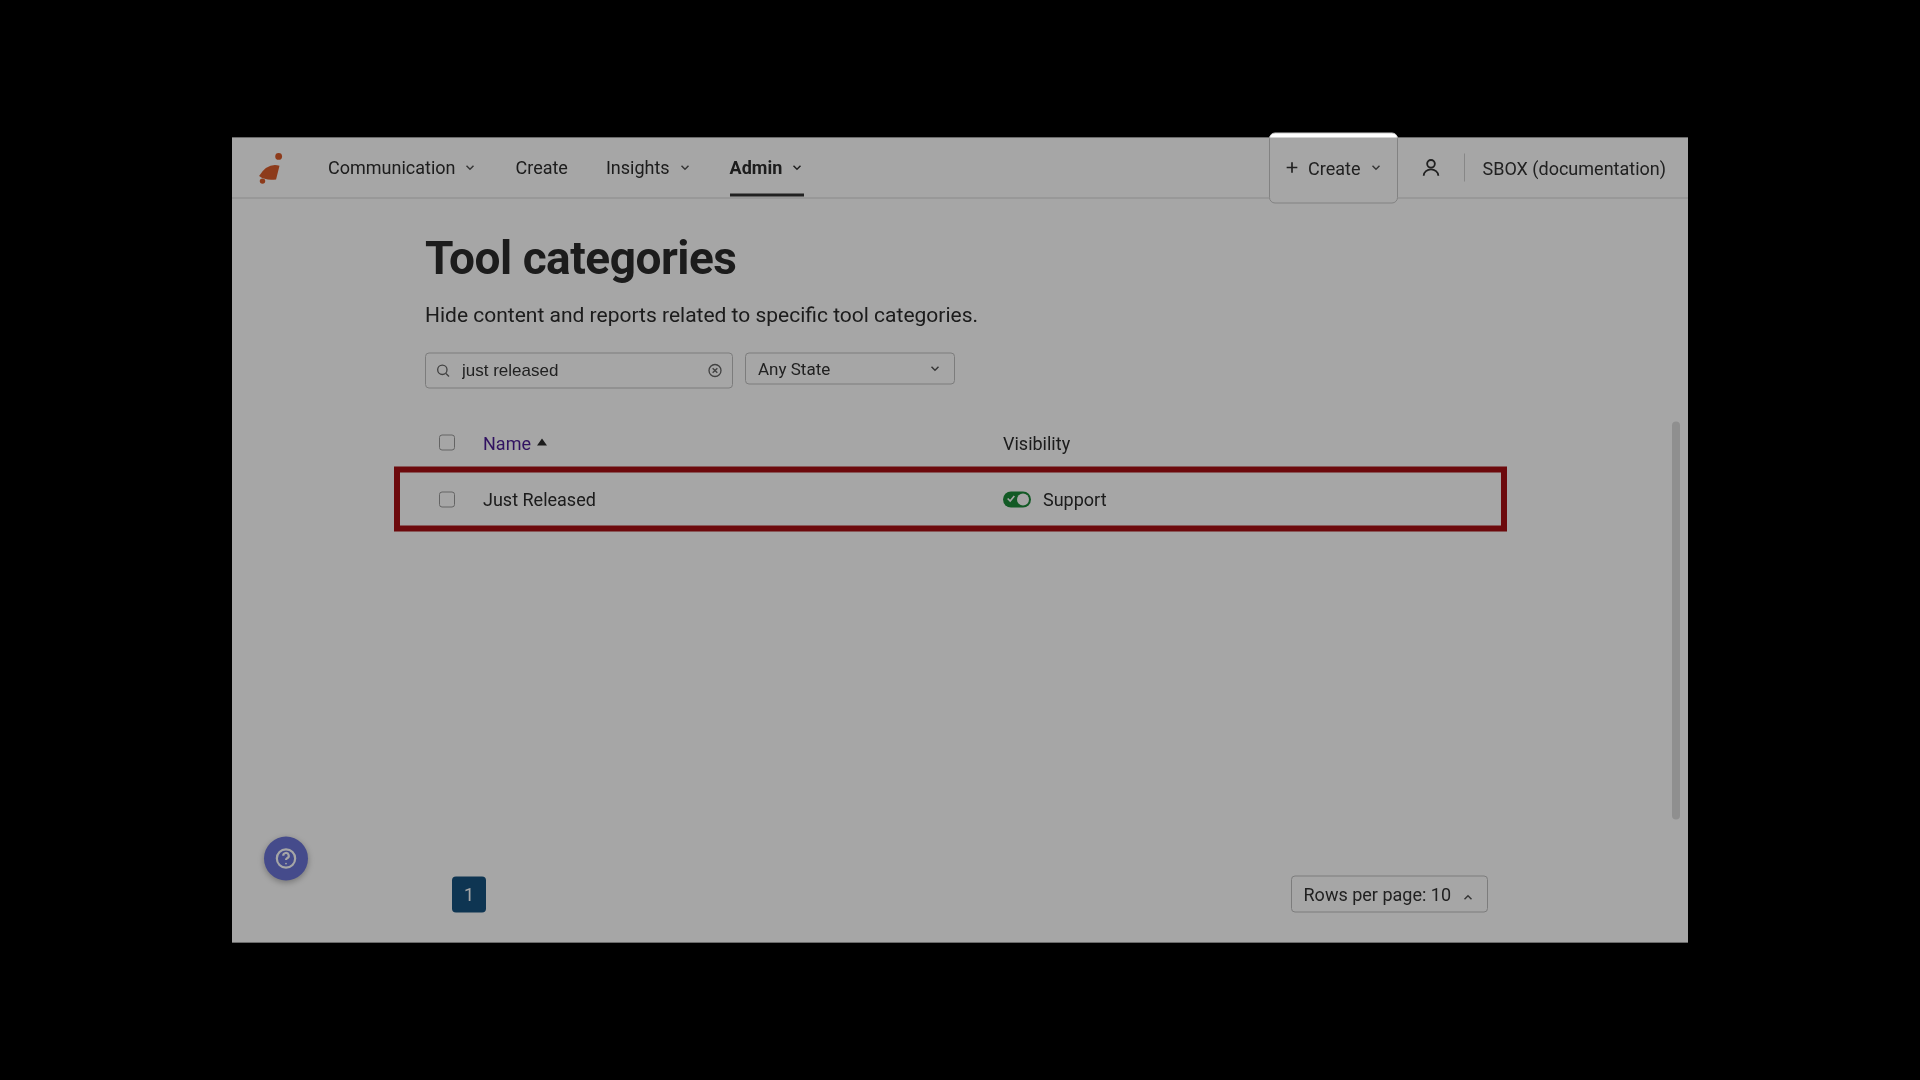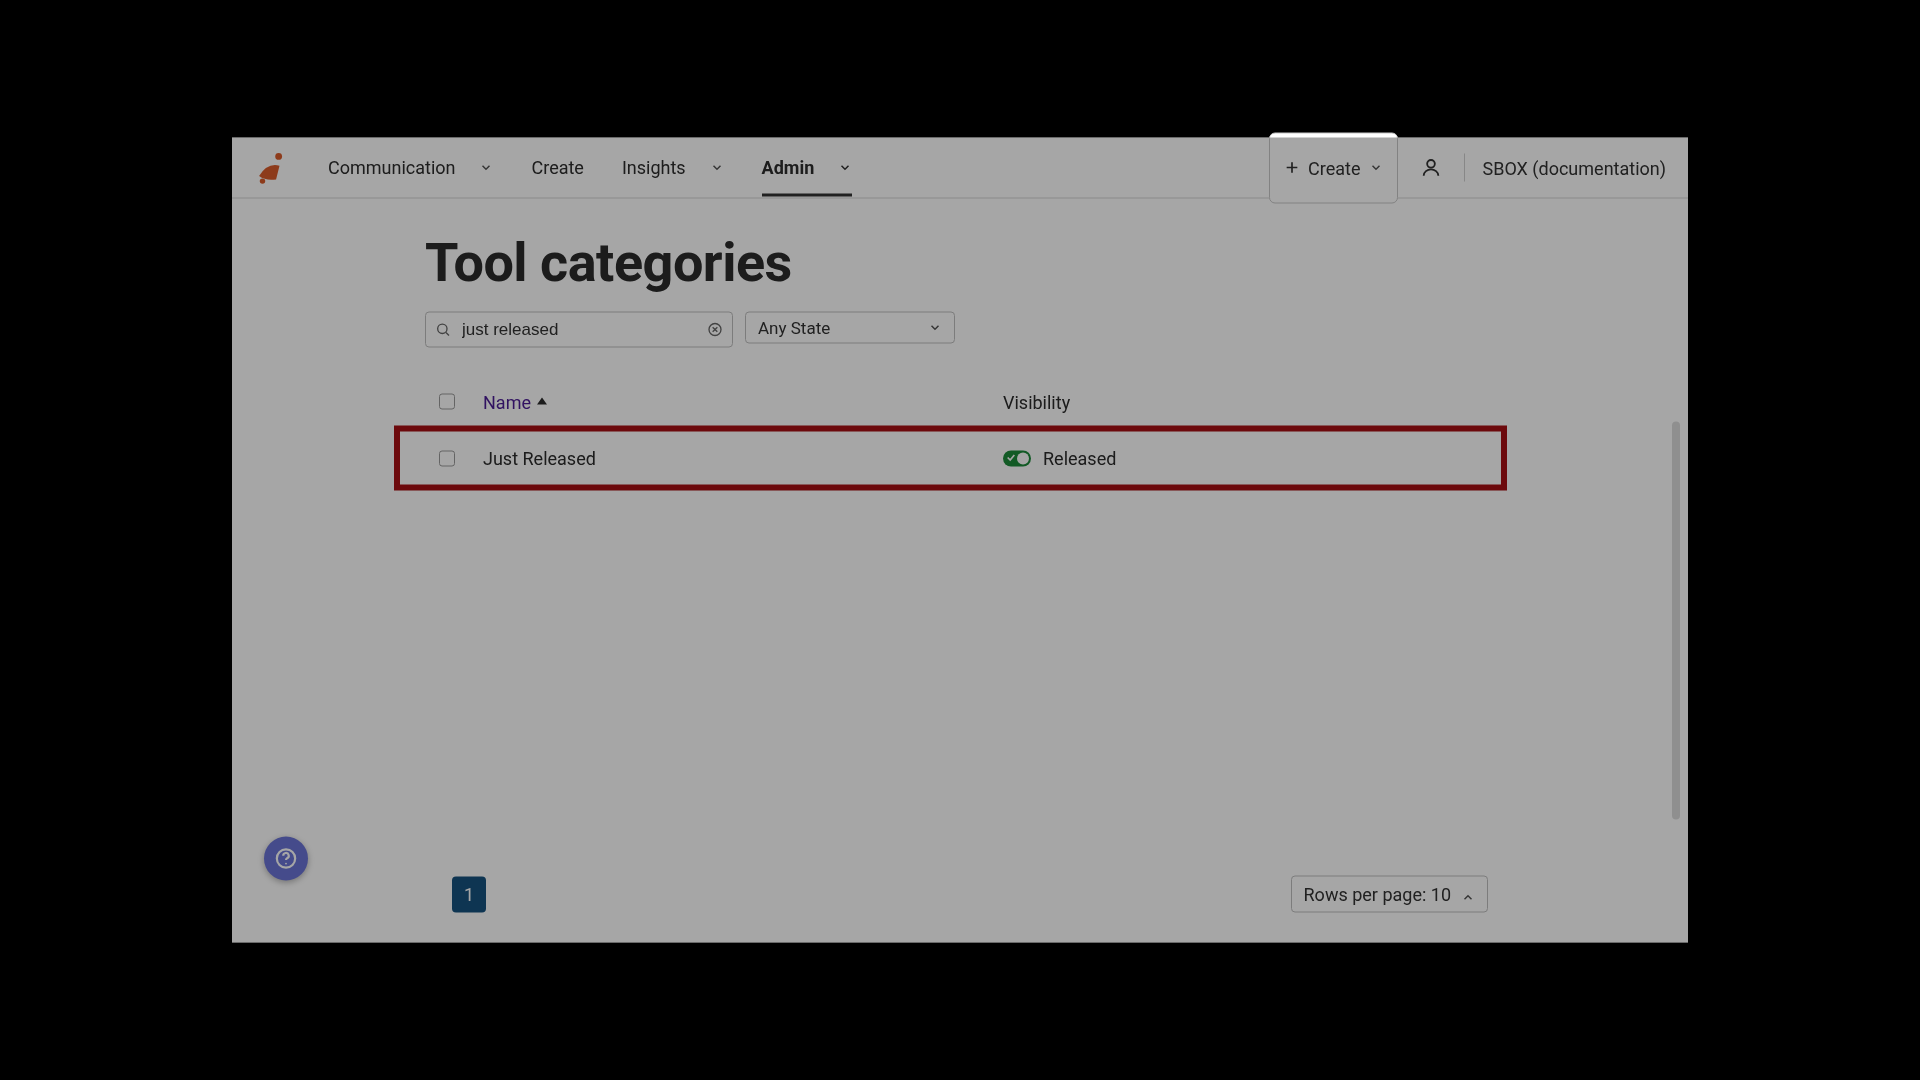--- a/index.html
+++ b/index.html
@@ -4,36 +4,36 @@
 <style>
   * { box-sizing: border-box; margin: 0; padding: 0; }
   html, body { width: 1920px; height: 1080px; font-family: -apple-system, BlinkMacSystemFont, "Segoe UI", Roboto, "Helvetica Neue", Arial, sans-serif; background:#000; }
   .stage { position:absolute; left:50%; top:50%; transform:translate(-50%,-50%); width:1456px; height:805px; background:#fff; }
   .dim-overlay { position:absolute; inset:0; background:rgba(0,0,0,0.35); pointer-events:none; }
 
   
   .topnav { height:61px; width:100%; border-bottom:1px solid #d6d6d6; display:flex; align-items:center; padding:0 22px; }
   .logo { width:34px; height:38px; display:flex; align-items:center; justify-content:center; margin-right:40px; }
   .nav-items { display:flex; align-items:center; gap:38px; }
-  .nav-item { display:flex; align-items:center; gap:24px; font-size:18px; color:#2d2d2d; cursor:pointer; padding:18px 0 16px; border-bottom:3px solid transparent; }
+  .nav-item { display:flex; align-items:center; gap:8px; font-size:18px; color:#2d2d2d; cursor:pointer; padding:18px 0 16px; border-bottom:3px solid transparent; }
   .nav-item.active { font-weight:700; border-bottom:3px solid #333; }
   .spacer { flex:1; }
   .right-group { display:flex; align-items:center; gap:18px; }
   .create-btn { display:flex; align-items:center; gap:8px; border:1px solid #c8c8c8; border-radius:6px; padding:24px 14px; font-size:18px; color:#333; cursor:pointer; background:#fff; }
   .icon-btn { width:30px; height:30px; display:flex; align-items:center; justify-content:center; cursor:pointer; }
   .vline { width:1px; height:28px; background:#cfcfcf; }
   .tenant { font-size:18px; color:#333; cursor:pointer; }
 
   .chev-down { width:14px; height:14px; }
   .chev-up { width:14px; height:14px; }
 
   
   .content { padding:32px 0 0 0; width:100%; }
   .inner { margin:0 auto; width:1070px; }
-  .page-title { font-size:54px; font-weight:700; color:#2b2b2b; margin-bottom:18px; letter-spacing:-0.5px; }
+  .page-title { font-size:46px; font-weight:700; color:#2b2b2b; margin-bottom:18px; letter-spacing:-0.5px; }
   .page-sub { font-size:21px; color:#2b2b2b; margin-bottom:26px; }
 
   .filters { display:flex; gap:12px; margin-bottom:36px; }
   .search-wrap { position:relative; width:308px; }
   .search-input { width:100%; height:36px; border:1px solid #bfbfbf; border-radius:4px; padding:0 36px 0 36px; font-size:17px; color:#333; background:#fff; }
   .search-input::placeholder { color:#6a6a6a; }
   .search-icon { position:absolute; left:10px; top:50%; transform:translateY(-50%); width:16px; height:16px; color:#666; }
   .clear-icon { position:absolute; right:10px; top:50%; transform:translateY(-50%); width:16px; height:16px; color:#666; cursor:pointer; }
 
   .state-select { position:relative; width:210px; height:32px; border:1px solid #bfbfbf; border-radius:4px; display:flex; align-items:center; padding:0 12px; font-size:17px; color:#333; cursor:pointer; background:#fff; justify-content:space-between; }
@@ -130,20 +130,21 @@
       <div class="vline"></div>
       <div class="tenant">
         <span>SBOX (documentation)</span>
       </div>
     </div>
   </div>
 
   <div class="content">
     <div class="inner">
       <h1 class="page-title">Tool categories</h1>
+      <div class="page-sub">Hide content and reports related to specific tool categories.</div>
 
       <div class="filters">
         <div class="search-wrap">
           <svg class="search-icon" viewBox="0 0 24 24" fill="none" stroke="#666" stroke-width="2">
               <circle cx="11" cy="11" r="7"></circle>
               <line x1="21" y1="21" x2="16.5" y2="16.5"></line>
             </svg>
           <input class="search-input" value="just released" style="">
           <svg class="clear-icon" viewBox="0 0 24 24" fill="none" stroke="#666" stroke-width="2">
               <circle cx="12" cy="12" r="9"></circle>
@@ -178,21 +179,21 @@
             <div class="cell-check">
               <div class="checkbox"></div>
             </div>
             <div class="cell-name">Just Released</div>
             <div class="cell-vis">
               <div class="toggle">
                 <svg class="toggle-check" viewBox="0 0 24 24" fill="none" stroke="#fff" stroke-width="4">
                     <polyline points="4 12 10 18 20 6"></polyline>
                   </svg>
               </div>
-              <span class="vis-label">Released</span>
+              <span class="vis-label">Support</span>
             </div>
           </div>
         </div>
       </div>
     </div>
   </div>
 
   <div class="scroll-hint"></div>
 
   <div class="footer">

